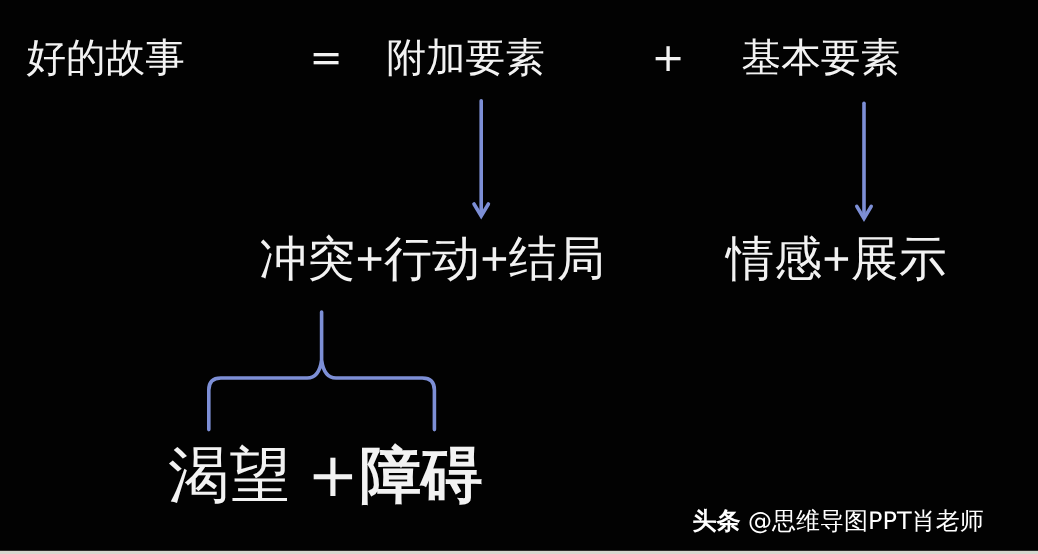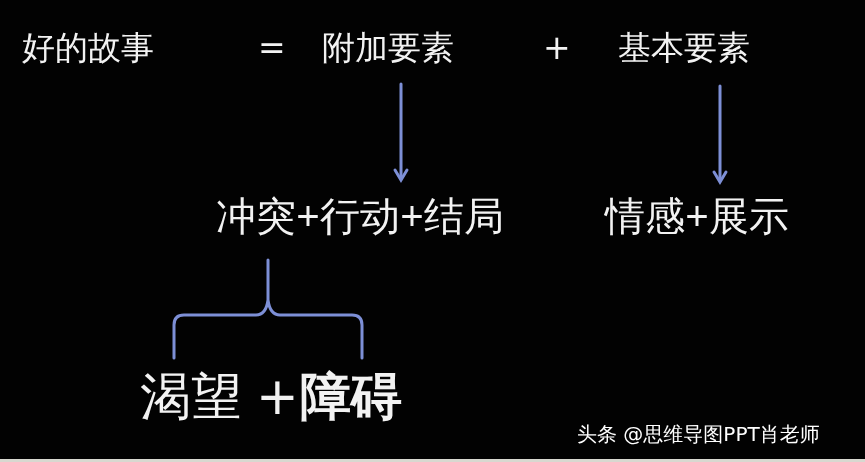--- a/index.html
+++ b/index.html
@@ -6,21 +6,21 @@
     body {
       width: 865px; height: 462px; background: #020202; position: relative; overflow: hidden;
       font-family: "DejaVu Sans", "Liberation Sans", sans-serif; color: #f4f4f4;
     }
     .txt { position: absolute; white-space: nowrap; color: #f2f2f2; letter-spacing: 0px; }
     .row1 { font-size: 33px; top: 18px; line-height: 60px; }
     .row2 { font-size: 40px; top: 190px; line-height: 60px; font-family: Liberation Mono, monospace; }
     .row3 { font-size: 51px; top: 367px; line-height: 60px; }
     svg.lines { position: absolute; left: 0; top: 0; }
     .watermark { position: absolute; left: 577px; top: 420px; font-size: 20px; line-height: 28px; color: #ffffff; white-space: nowrap; }
-    .watermark .brand { font-weight: normal; }
+    .watermark .brand { font-weight: bold; }
     .bottom-bar { position: absolute; left: 0; top: 459px; width: 865px; height: 3px; background: #d8d8d0; }
   </style>
 </head>
 <body>
 
 <div class="txt row1" style="left:22px;">好的故事</div>
 <div class="txt row1" style="left:258px;">=</div>
 <div class="txt row1" style="left:322px;">附加要素</div>
 <div class="txt row1" style="left:543px;">+</div>
 <div class="txt row1" style="left:618px;">基本要素</div>

